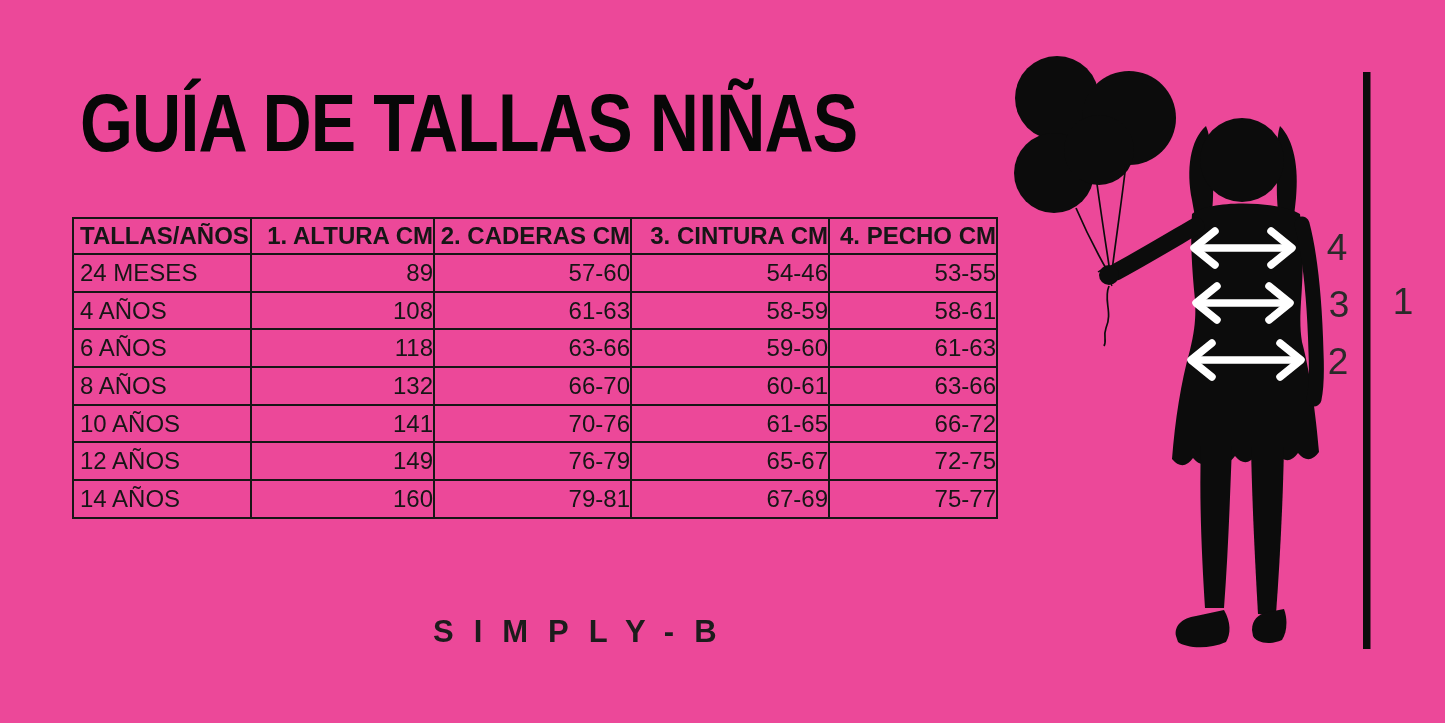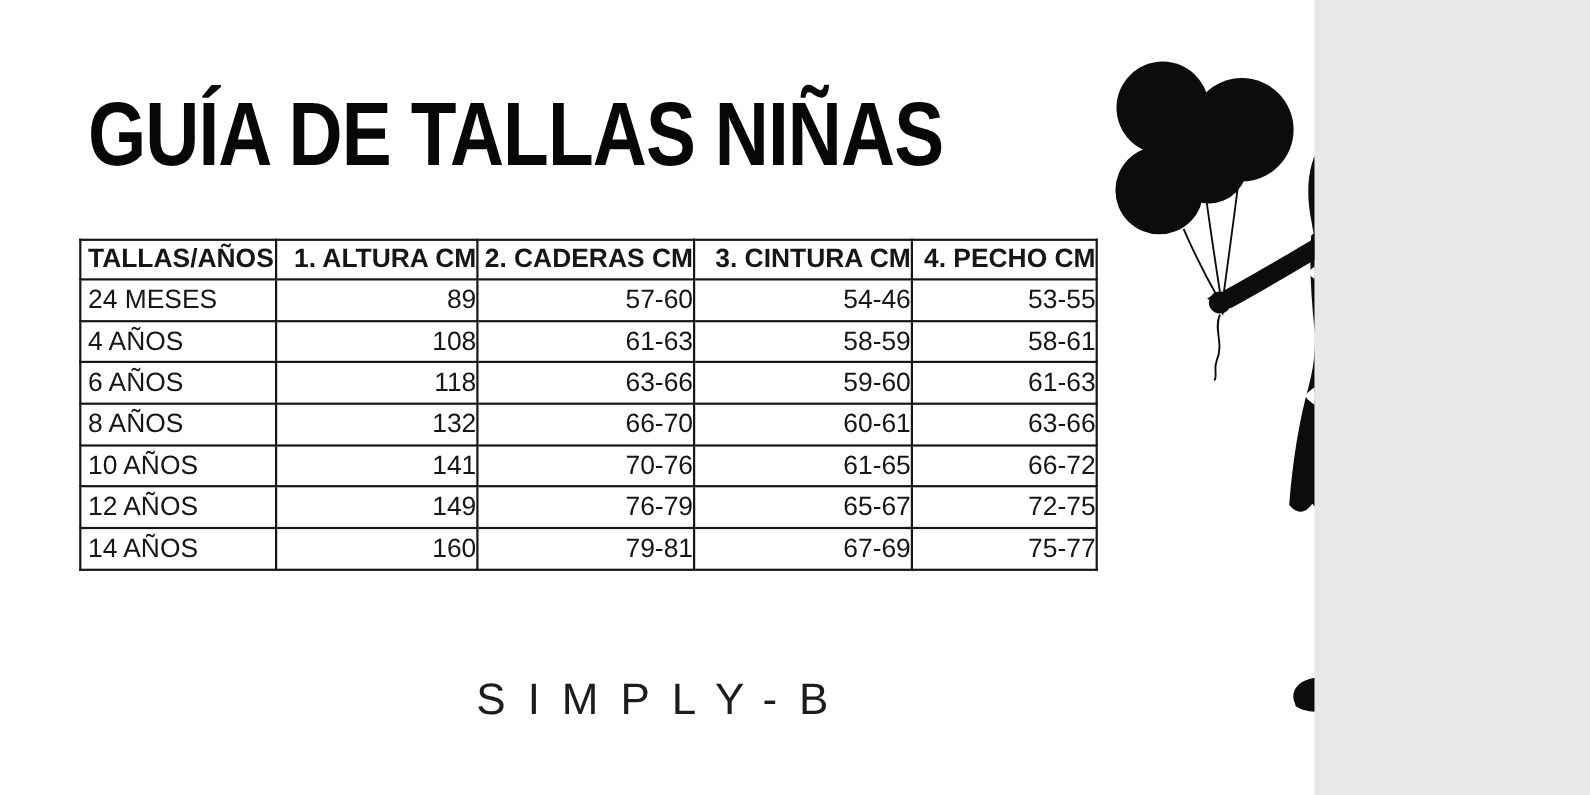--- a/index.html
+++ b/index.html
@@ -1,19 +1,19 @@
 <!DOCTYPE html>
 <html><head>
 <meta charset="utf-8">
 <style>
   html,body{margin:0;padding:0;background:#e8e8e8;}
   .canvas{
     position:relative;
-    width:1195px;height:723px;
-    background:#ffffff;
+    width:1445px;height:723px;
+    background:#ec4899;
     overflow:hidden;
     font-family:"Liberation Sans","DejaVu Sans",sans-serif;
     color:#161616;
   }
   
   .title{
     position:absolute;left:80px;top:82px;
     font-size:82px;font-weight:700;line-height:1;
     letter-spacing:-1px;color:#070707;
     transform:scaleX(0.83);transform-origin:left top;
@@ -37,21 +37,21 @@
     overflow:hidden;
   }
   table.size-table th{height:34px;font-weight:bold;}
   table.size-table td:first-child,
   table.size-table th:first-child{
     text-align:left;padding-left:6px;
   }
   
   .brand{
     position:absolute;left:433px;top:614px;
-    font-size:40px;font-weight:400;
+    font-size:31px;font-weight:700;
     letter-spacing:20px;color:#1c1c1c;
     white-space:nowrap;
   }
   
   .illustration{
     position:absolute;left:1000px;top:40px;
     width:445px;height:683px;
   }
   .num-label{
     font-family:"Liberation Sans","DejaVu Sans",sans-serif;

